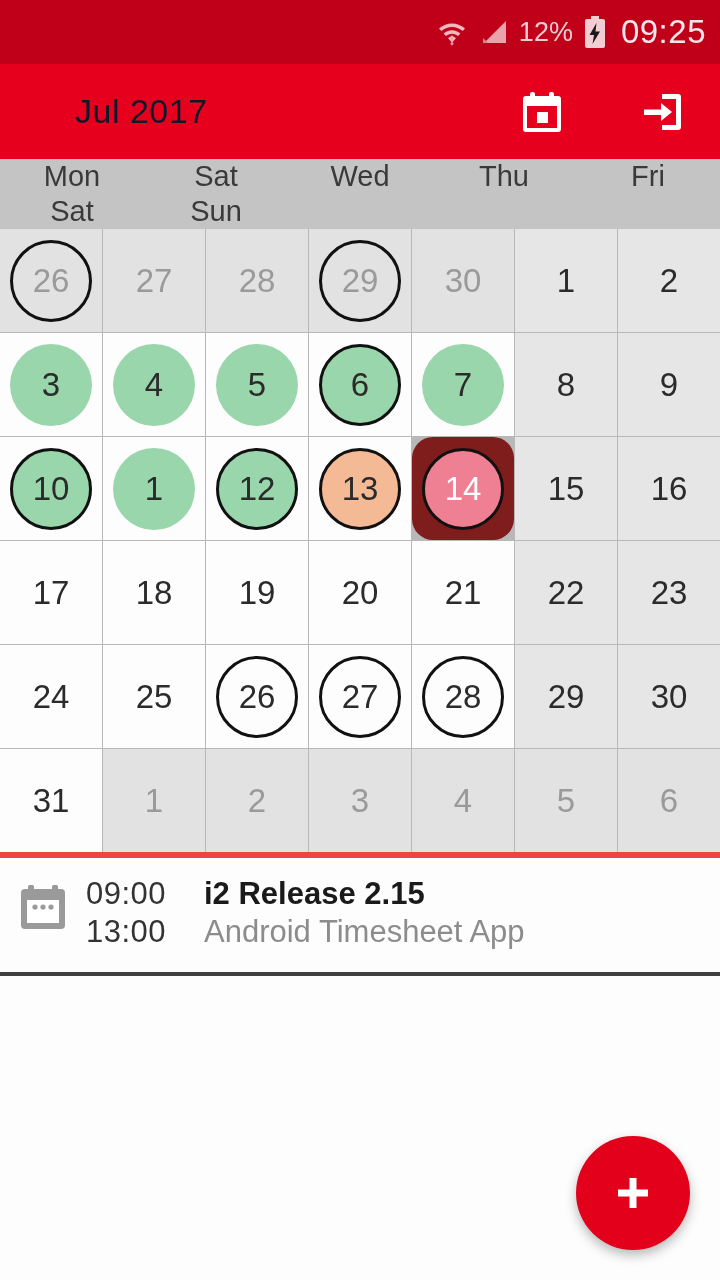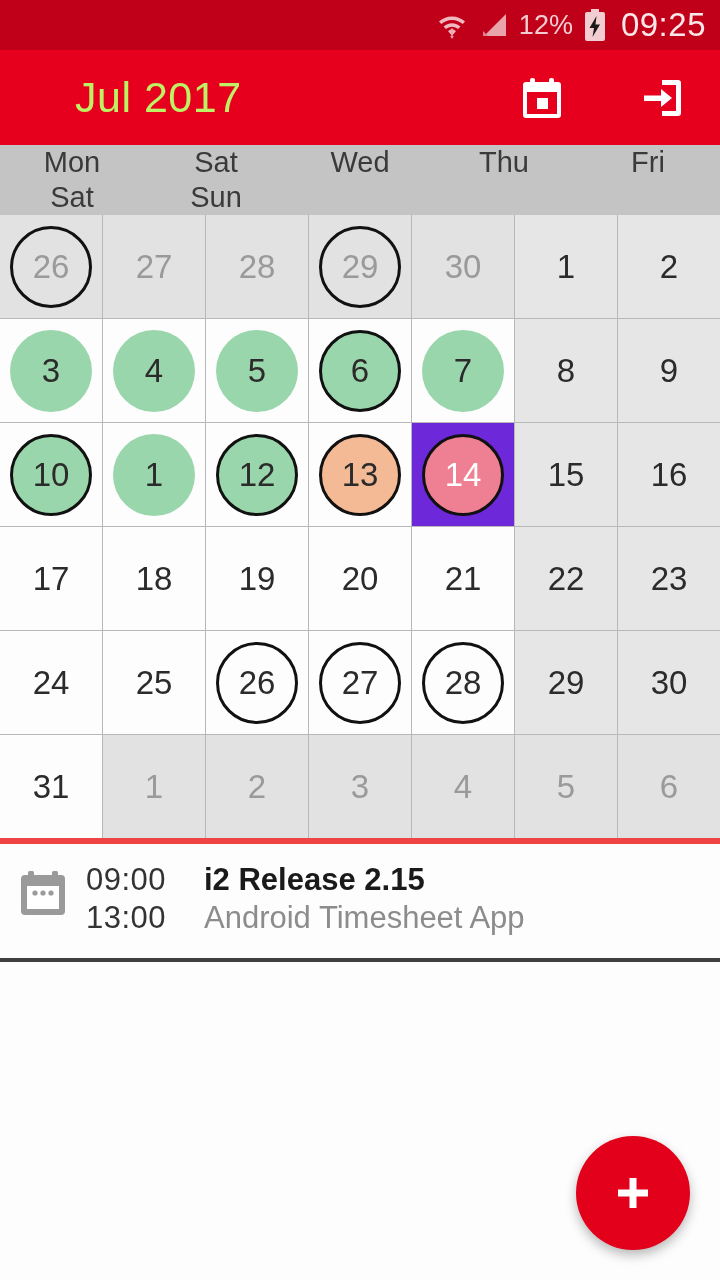--- a/index.html
+++ b/index.html
@@ -6,37 +6,37 @@
   html, body {
     width:720px; height:1280px;
     font-family:"Liberation Sans", sans-serif;
     background:#fdfdfd;
     overflow:hidden;
   }
   .phone { position:relative; width:720px; height:1280px; background:#fdfdfd; }
 
   
   .statusbar {
-    height:50px; background:#c00018; color:#f5d9dd;
+    height:64px; background:#c00018; color:#f5d9dd;
     display:flex; align-items:center; justify-content:flex-end;
     padding-right:14px; gap:10px;
   }
   .sb-wifi { width:34px; height:30px; position:relative; }
   .sb-sig  { width:30px; height:30px; position:relative; }
   .sb-pct  { font-size:27px; color:#f0cdd2; letter-spacing:0px; }
   .sb-batt { width:24px; height:32px; position:relative; }
   .sb-time { font-size:33px; color:#fbe6e9; letter-spacing:0.5px; margin-left:4px; }
 
   
   .toolbar {
     height:95px; background:#e6001e;
     display:flex; align-items:center; position:relative;
   }
   .tb-title {
-    color:#bef264; font-size:43px; margin-left:75px; font-weight:400;
+    color:#0f172a; font-size:34px; margin-left:75px; font-weight:400;
     letter-spacing:0.5px;
     text-align:center;
   }
   .tb-actions { position:absolute; right:30px; top:0; height:95px;
     display:flex; align-items:center; gap:64px; }
   .tb-btn { width:56px; height:56px; display:flex; align-items:center; justify-content:center; }
 
   
   .weekdays {
     height:70px; background:#c4c4c4;
@@ -57,21 +57,21 @@
     border-bottom:6px solid #ef4444;
   }
   .cell {
     position:relative;
     display:flex; align-items:center; justify-content:center;
     background:#fdfdfd;
   }
   .cell.weekend { background:#e6e6e6; }
   .cell.other   { background:#e2e2e2; }
   .cell.other.weekend { background:#e2e2e2; }
-  .cell.today-cell { background:#6d28d9; }
+  .cell.today-cell { background:#7f1d1d;border-radius:21px; }
 
   .daynum {
     position:relative; z-index:2;
     font-size:33px; color:#2b2b2b; line-height:1;
   }
   .cell.other .daynum { color:#9a9a9a; }
   .disc {
     position:absolute; left:50%; top:50%;
     transform:translate(-50%,-50%);
     width:82px; height:82px; border-radius:50%;

